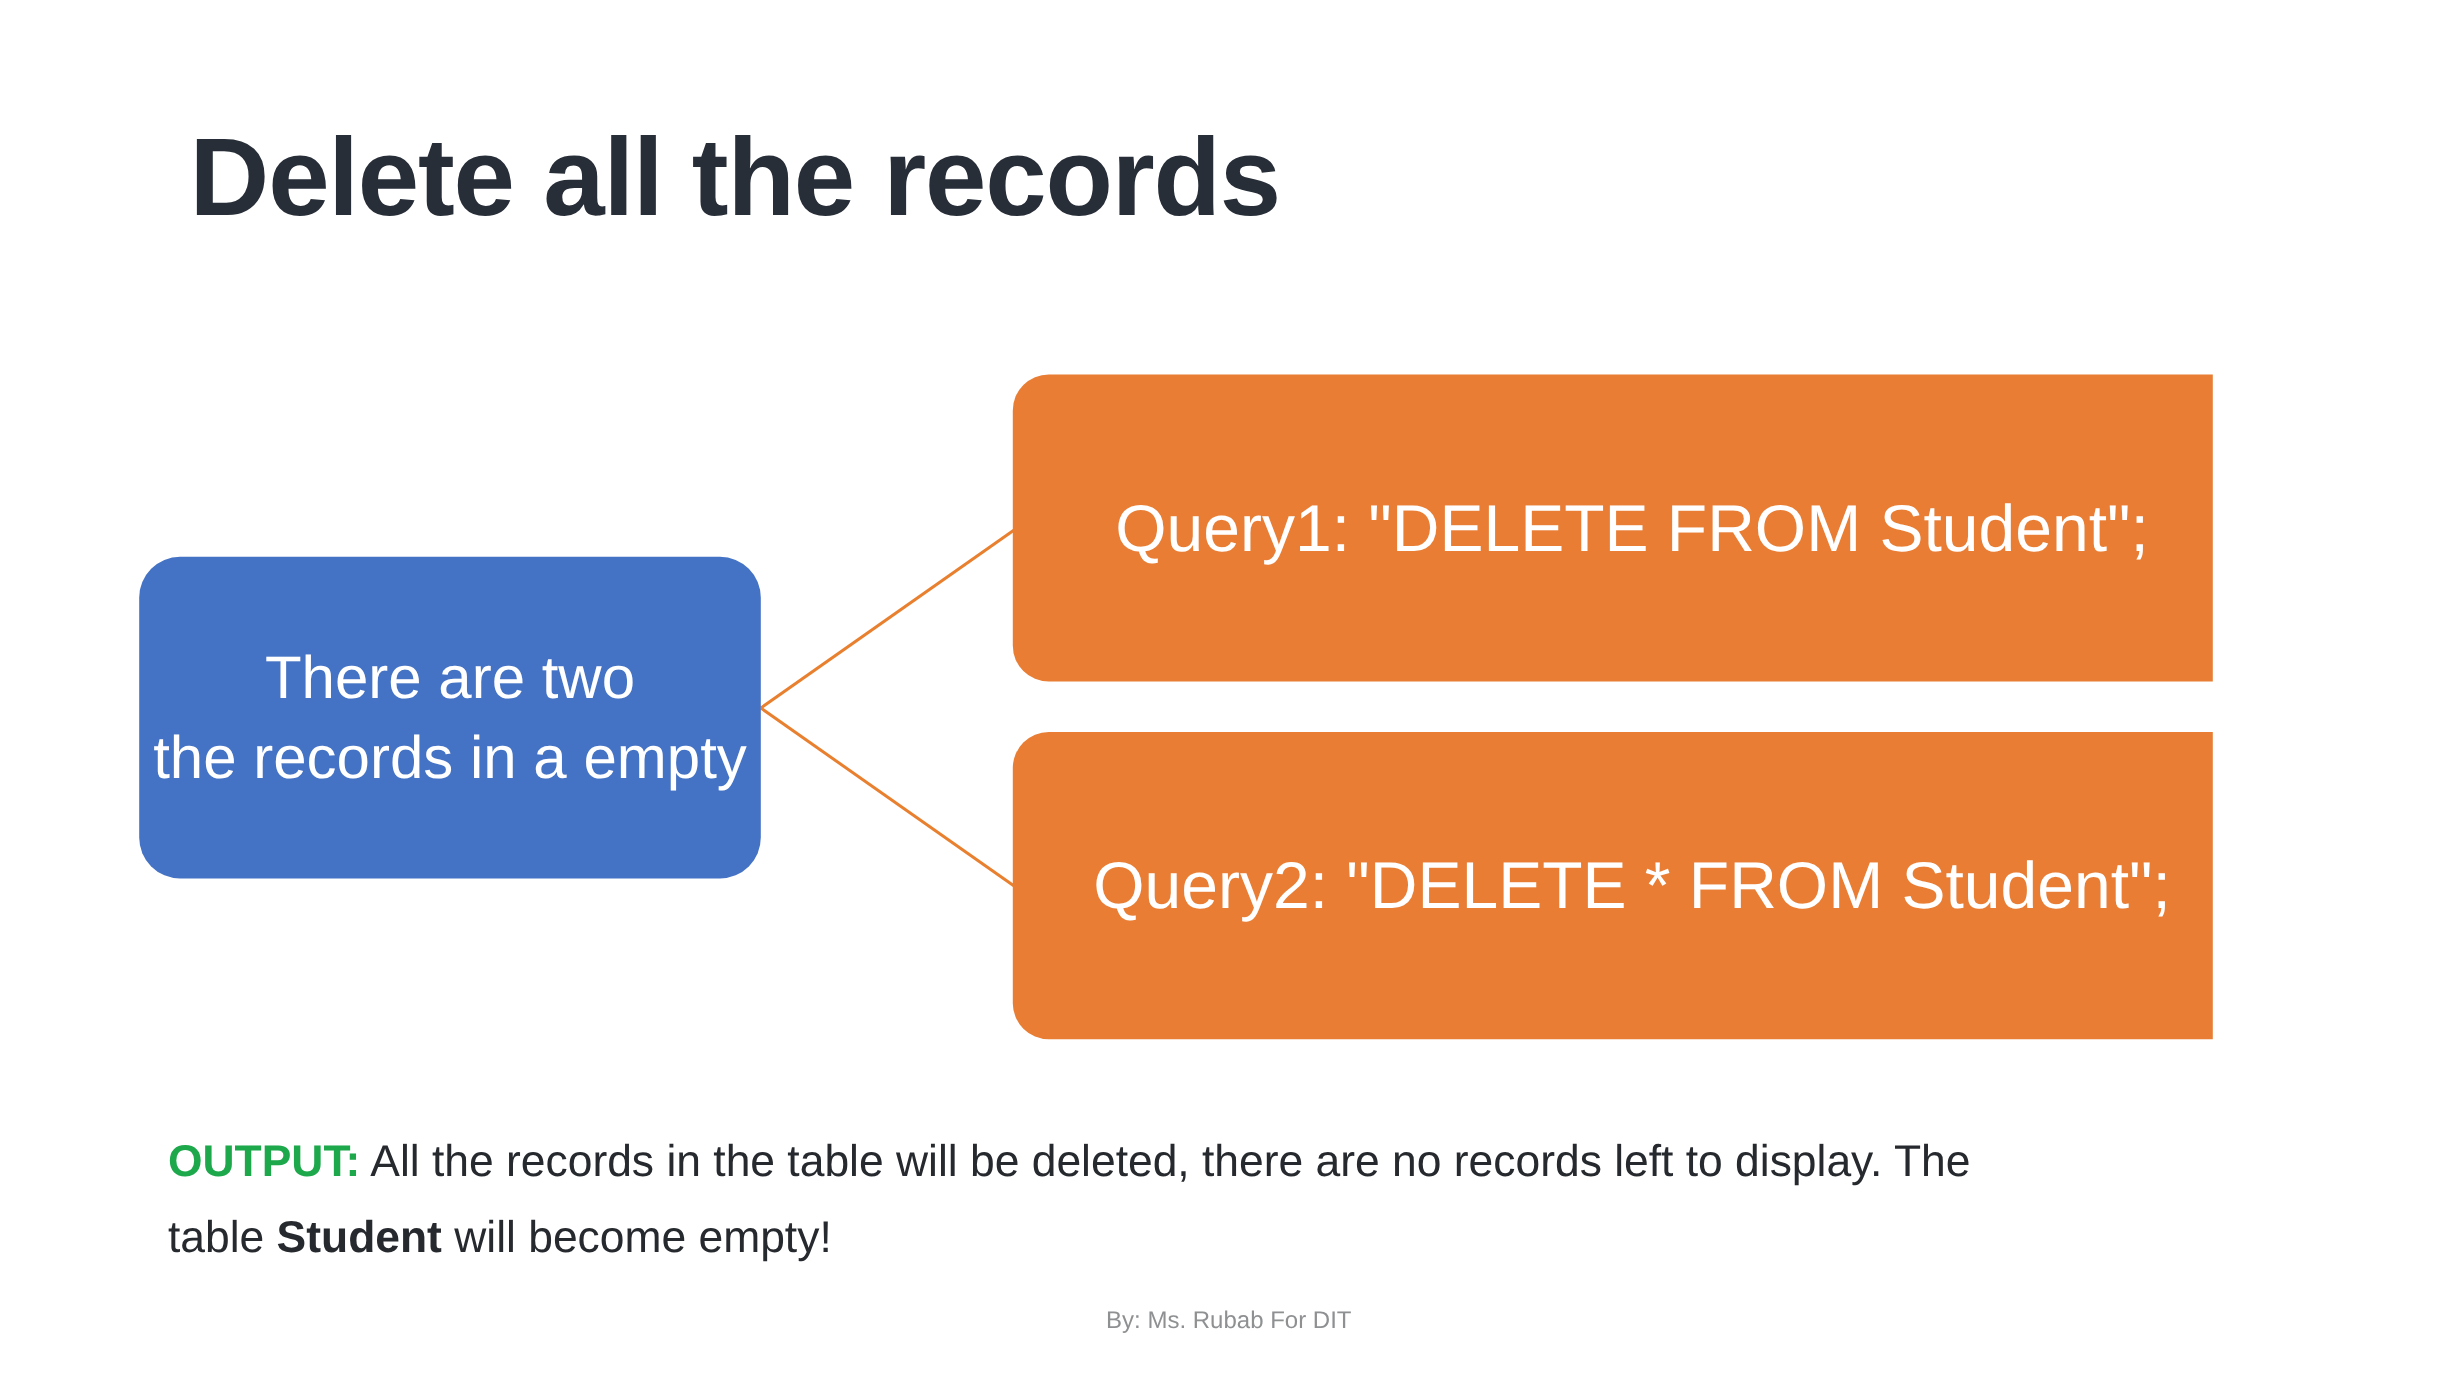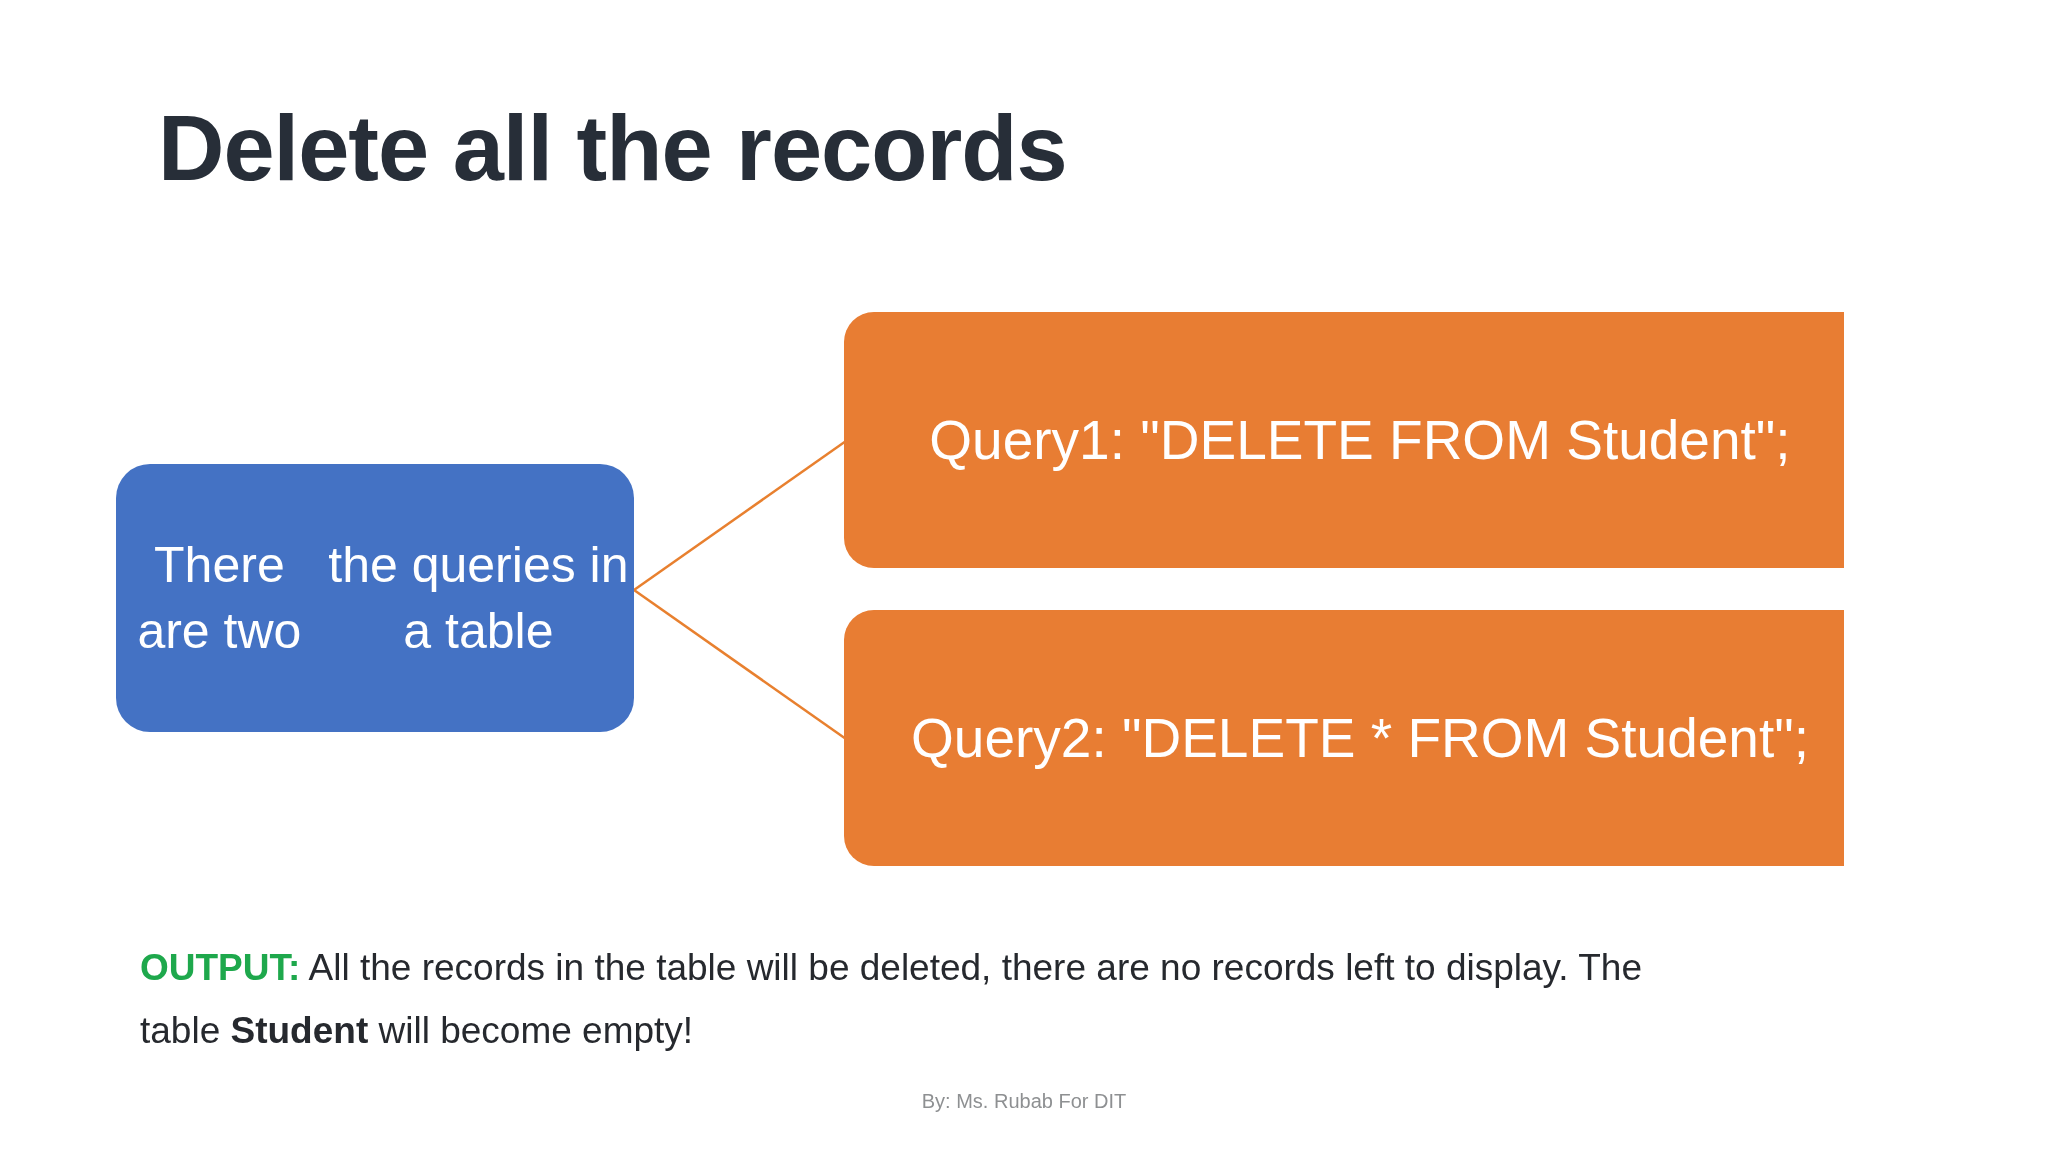--- a/index.html
+++ b/index.html
@@ -39,21 +39,21 @@
     left: 116px;
     top: 464px;
     width: 518px;
     height: 268px;
     background: #4472C4;
     border-radius: 34px;
     color: #ffffff;
     font-size: 50px;
     line-height: 66px;
     display: flex;
-    flex-direction: row;
+    flex-direction: column;
     align-items: center;
     justify-content: center;
     text-align: center;
   }
   .query-box {
     position: absolute;
     left: 844px;
     width: 1032px;
     height: 256px;
     background: #E87D33;
@@ -103,21 +103,21 @@
 
   <h1 class="slide-title">Delete all the records</h1>
 
   <svg class="connector-svg" viewBox="0 0 2048 1152">
     <line x1="634" y1="590" x2="846" y2="441" stroke="#E8802F" stroke-width="2.5"></line>
     <line x1="634" y1="590" x2="846" y2="739" stroke="#E8802F" stroke-width="2.5"></line>
   </svg>
 
   <div class="source-box">
     <span>There are two</span>
-    <span>the queries in a table</span>
+    <span>the records in a empty</span>
   </div>
 
   <div class="query-box first">
     <span>Query1: "DELETE FROM Student";</span>
   </div>
 
   <div class="query-box second">
     <span>Query2: "DELETE * FROM Student";</span>
   </div>
 

